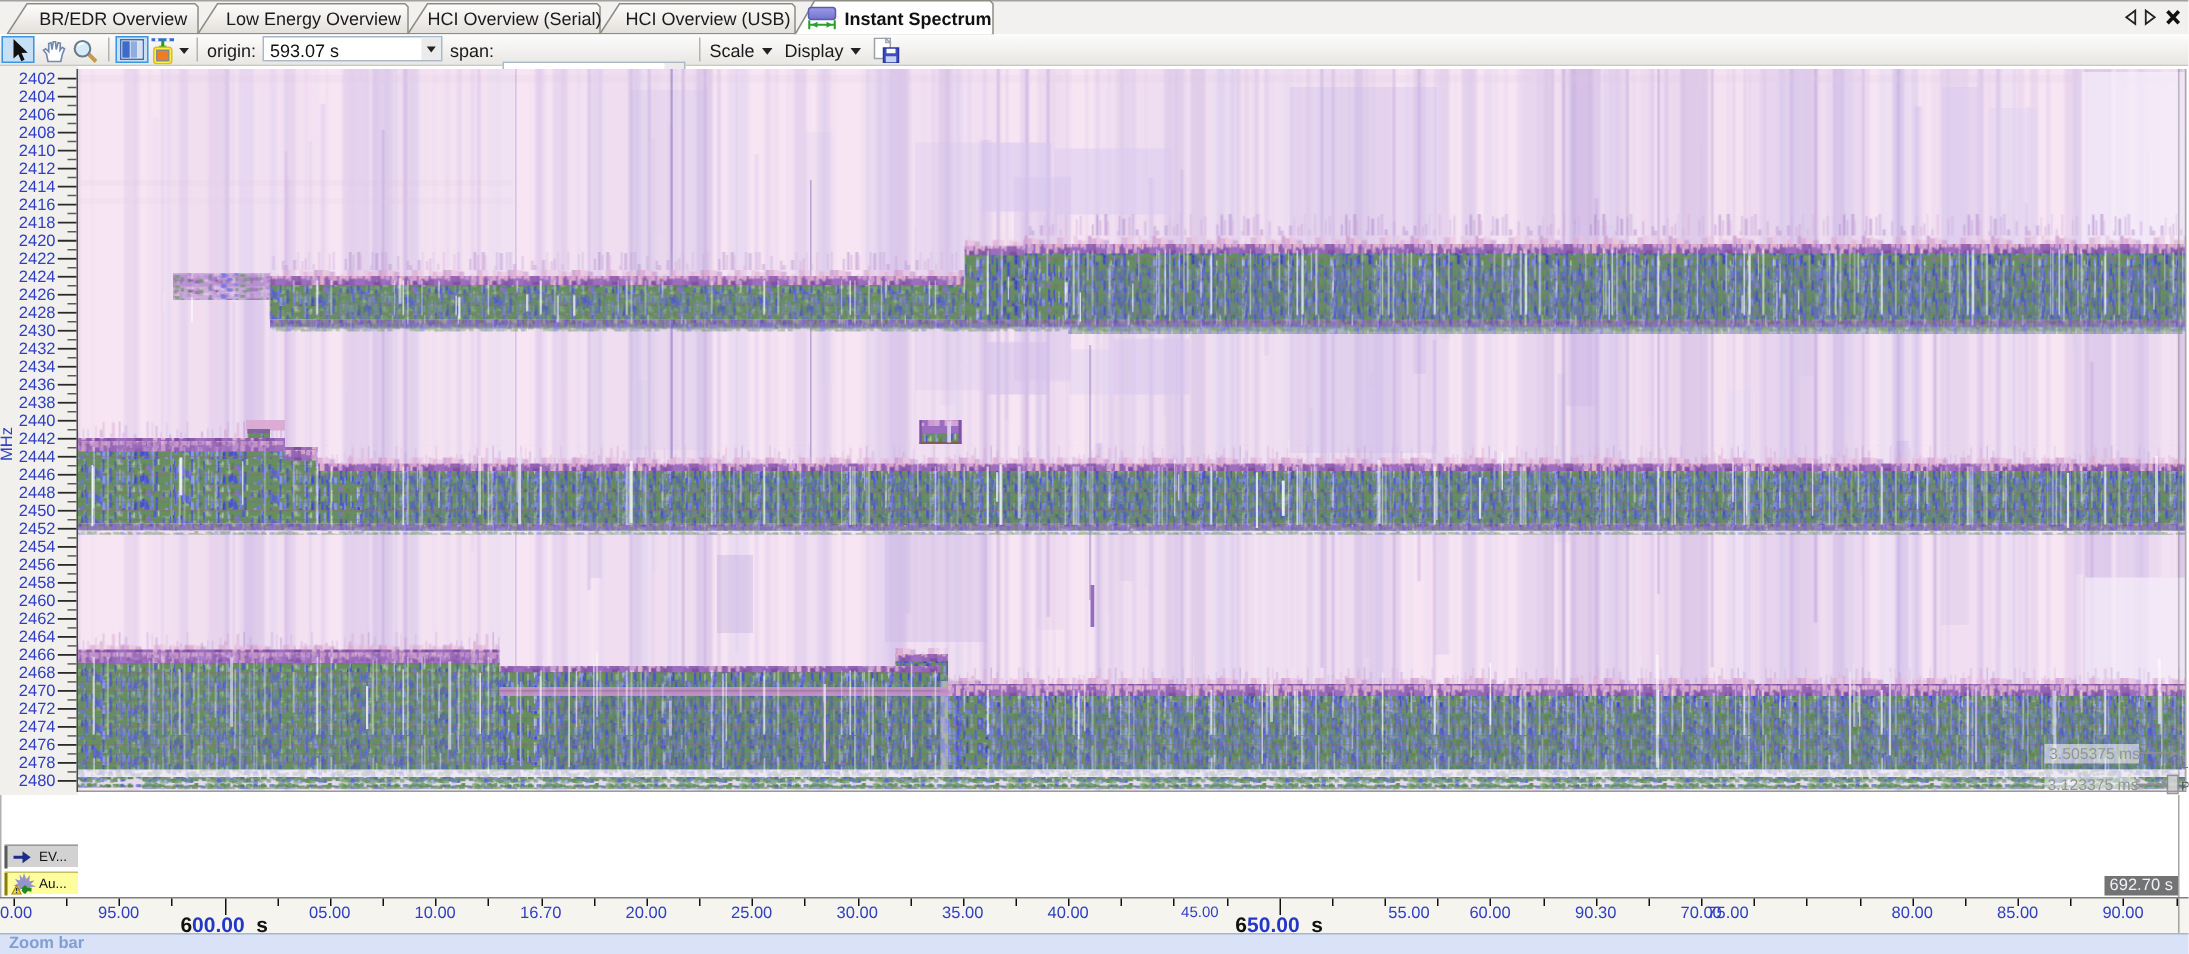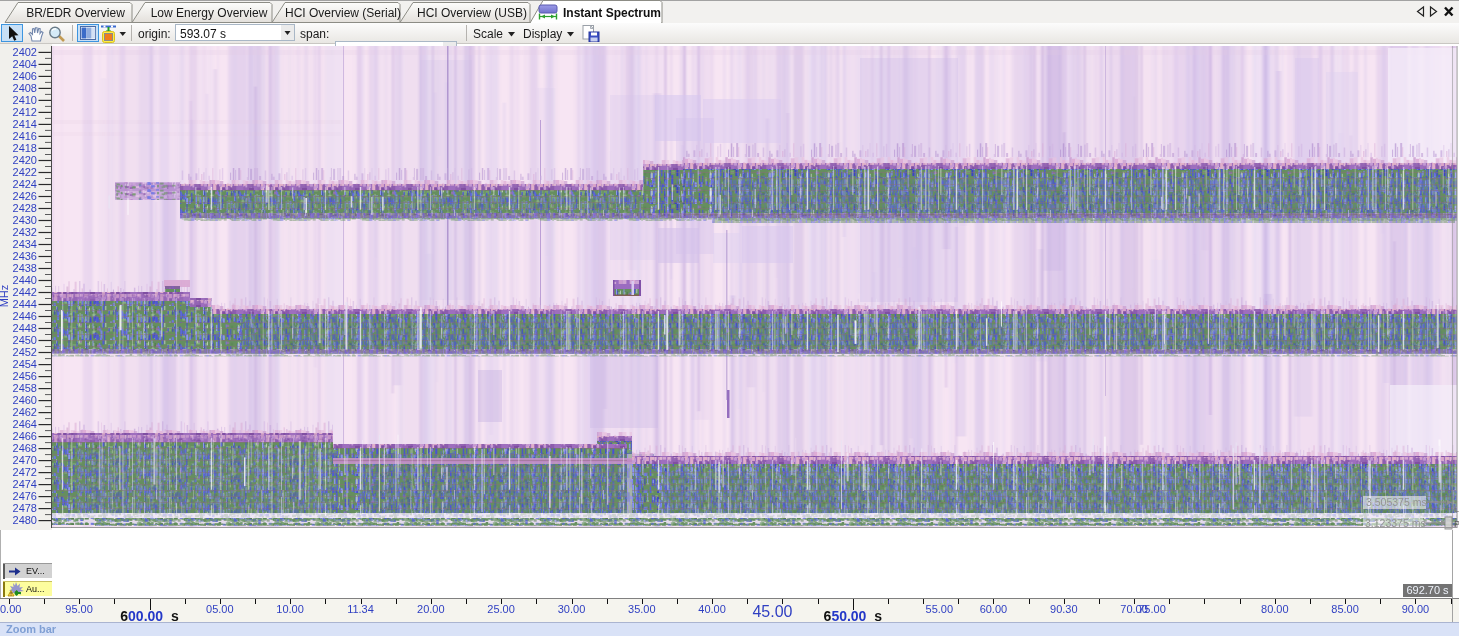--- a/index.html
+++ b/index.html
@@ -1750,39 +1750,39 @@
     <div style="position:absolute;left:114.3px;top:599px;width:1px;height:5px;background:#111"></div>
     <div style="position:absolute;left:149.5px;top:599px;width:1px;height:11px;background:#111"></div>
     <div style="position:absolute;left:184.6px;top:599px;width:1px;height:5px;background:#111"></div>
     <div style="position:absolute;left:219.8px;top:599px;width:1px;height:5px;background:#111"></div>
     <div style="position:absolute;left:189.8px;top:603px;width:60px;text-align:center;font-size:11px;color:#2f3fc2">05.00</div>
     <div style="position:absolute;left:255.0px;top:599px;width:1px;height:5px;background:#111"></div>
     <div style="position:absolute;left:290.1px;top:599px;width:1px;height:5px;background:#111"></div>
     <div style="position:absolute;left:260.1px;top:603px;width:60px;text-align:center;font-size:11px;color:#2f3fc2">10.00</div>
     <div style="position:absolute;left:325.3px;top:599px;width:1px;height:5px;background:#111"></div>
     <div style="position:absolute;left:360.5px;top:599px;width:1px;height:5px;background:#111"></div>
-    <div style="position:absolute;left:330.5px;top:603px;width:60px;text-align:center;font-size:11px;color:#2f3fc2">11.34</div>
+    <div style="position:absolute;left:330.5px;top:603px;width:60px;text-align:center;font-size:11px;color:#2f3fc2">16.70</div>
     <div style="position:absolute;left:395.6px;top:599px;width:1px;height:5px;background:#111"></div>
     <div style="position:absolute;left:430.8px;top:599px;width:1px;height:5px;background:#111"></div>
     <div style="position:absolute;left:400.8px;top:603px;width:60px;text-align:center;font-size:11px;color:#2f3fc2">20.00</div>
     <div style="position:absolute;left:466.0px;top:599px;width:1px;height:5px;background:#111"></div>
     <div style="position:absolute;left:501.1px;top:599px;width:1px;height:5px;background:#111"></div>
     <div style="position:absolute;left:471.1px;top:603px;width:60px;text-align:center;font-size:11px;color:#2f3fc2">25.00</div>
     <div style="position:absolute;left:536.3px;top:599px;width:1px;height:5px;background:#111"></div>
     <div style="position:absolute;left:571.5px;top:599px;width:1px;height:5px;background:#111"></div>
     <div style="position:absolute;left:541.5px;top:603px;width:60px;text-align:center;font-size:11px;color:#2f3fc2">30.00</div>
     <div style="position:absolute;left:606.6px;top:599px;width:1px;height:5px;background:#111"></div>
     <div style="position:absolute;left:641.8px;top:599px;width:1px;height:5px;background:#111"></div>
     <div style="position:absolute;left:611.8px;top:603px;width:60px;text-align:center;font-size:11px;color:#2f3fc2">35.00</div>
     <div style="position:absolute;left:677.0px;top:599px;width:1px;height:5px;background:#111"></div>
     <div style="position:absolute;left:712.1px;top:599px;width:1px;height:5px;background:#111"></div>
     <div style="position:absolute;left:682.1px;top:603px;width:60px;text-align:center;font-size:11px;color:#2f3fc2">40.00</div>
     <div style="position:absolute;left:747.3px;top:599px;width:1px;height:5px;background:#111"></div>
     <div style="position:absolute;left:782.4px;top:599px;width:1px;height:5px;background:#111"></div>
-    <div style="position:absolute;left:752.4px;top:603px;width:60px;text-align:left;font-size:16px;color:#2f3fc2">45.00</div>
+    <div style="position:absolute;left:752.4px;top:603px;width:60px;text-align:right;font-size:10px;color:#2f3fc2">45.00</div>
     <div style="position:absolute;left:817.6px;top:599px;width:1px;height:5px;background:#111"></div>
     <div style="position:absolute;left:852.8px;top:599px;width:1px;height:11px;background:#111"></div>
     <div style="position:absolute;left:887.9px;top:599px;width:1px;height:5px;background:#111"></div>
     <div style="position:absolute;left:923.1px;top:599px;width:1px;height:5px;background:#111"></div>
     <div style="position:absolute;left:893.1px;top:603px;width:60px;text-align:right;font-size:11px;color:#2f3fc2">55.00</div>
     <div style="position:absolute;left:958.3px;top:599px;width:1px;height:5px;background:#111"></div>
     <div style="position:absolute;left:993.4px;top:599px;width:1px;height:5px;background:#111"></div>
     <div style="position:absolute;left:963.4px;top:603px;width:60px;text-align:center;font-size:11px;color:#2f3fc2">60.00</div>
     <div style="position:absolute;left:1028.6px;top:599px;width:1px;height:5px;background:#111"></div>
     <div style="position:absolute;left:1063.8px;top:599px;width:1px;height:5px;background:#111"></div>

